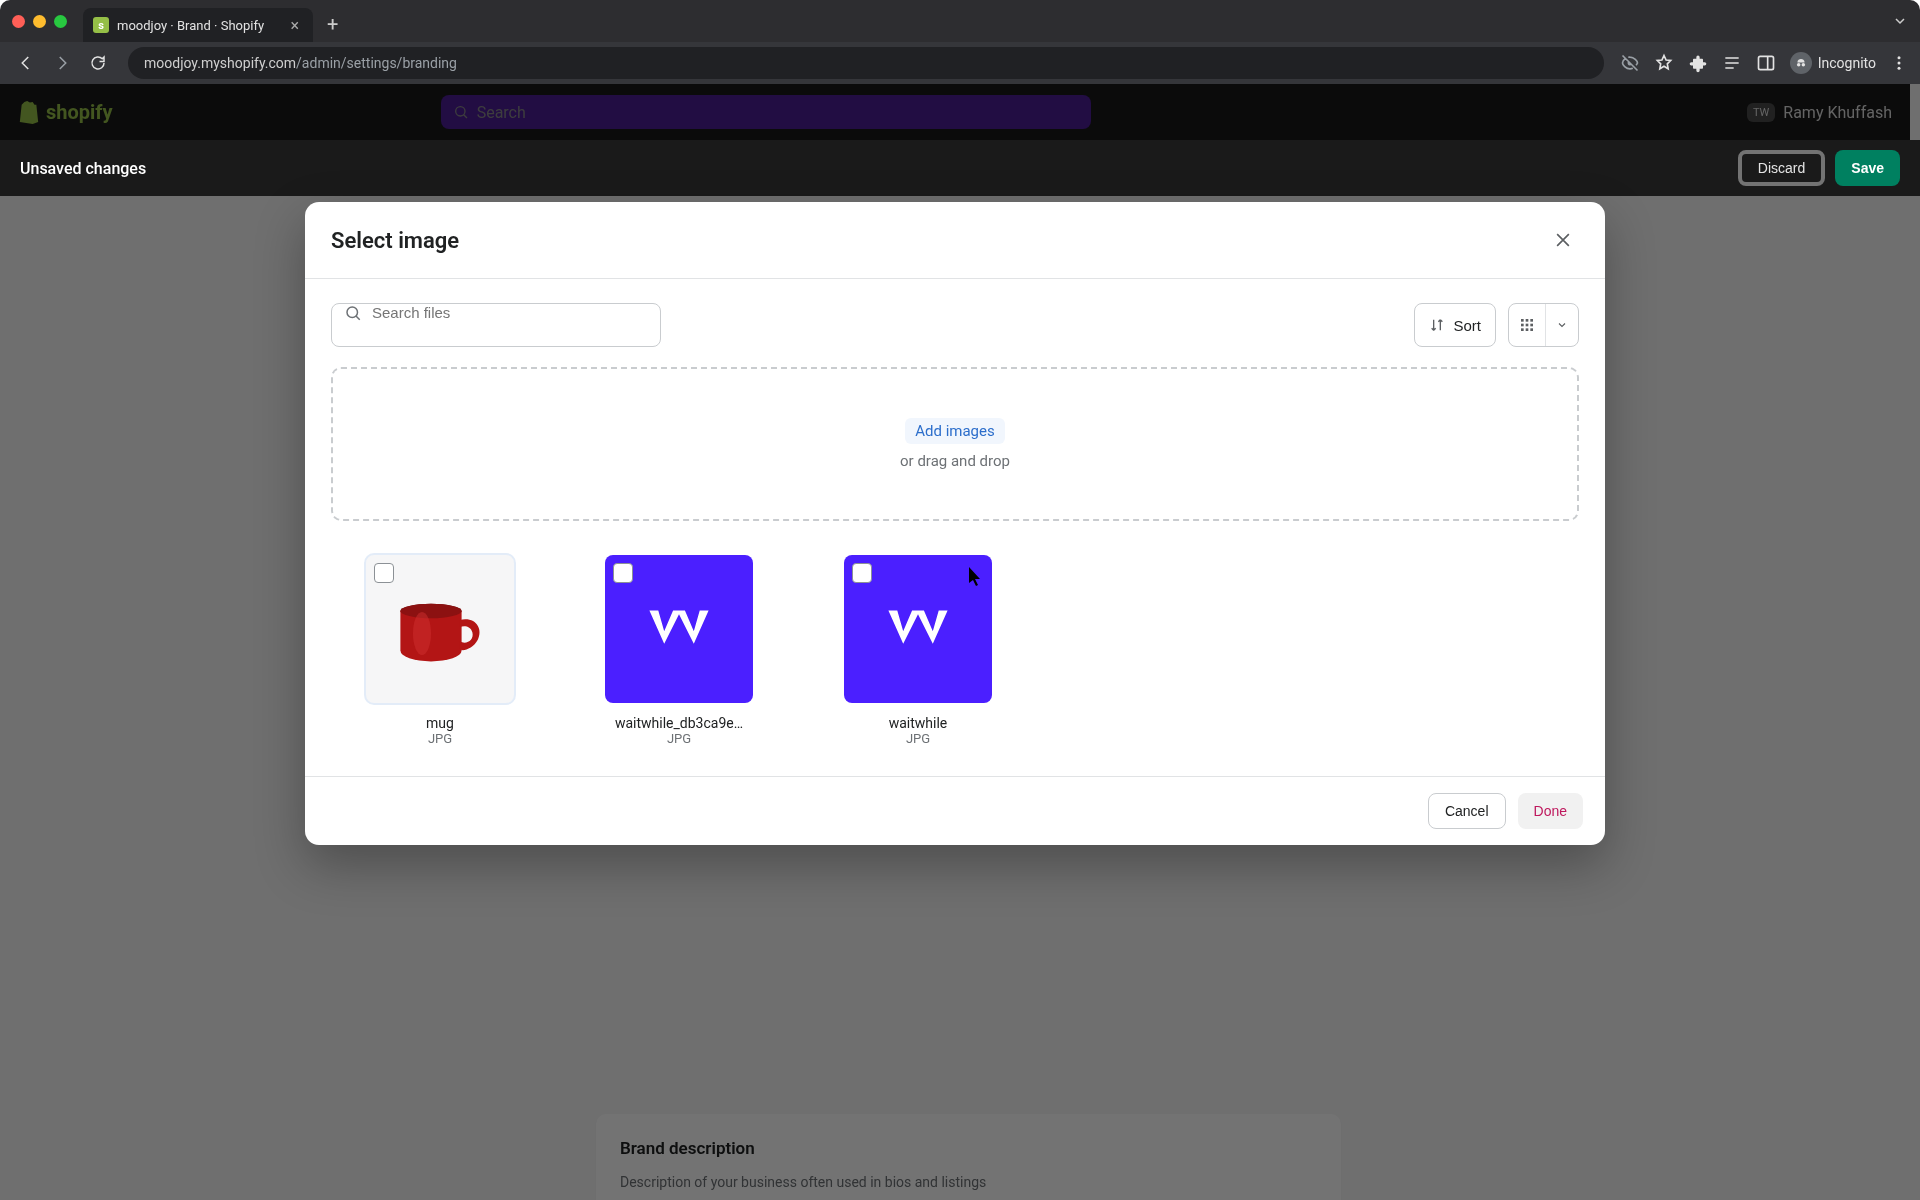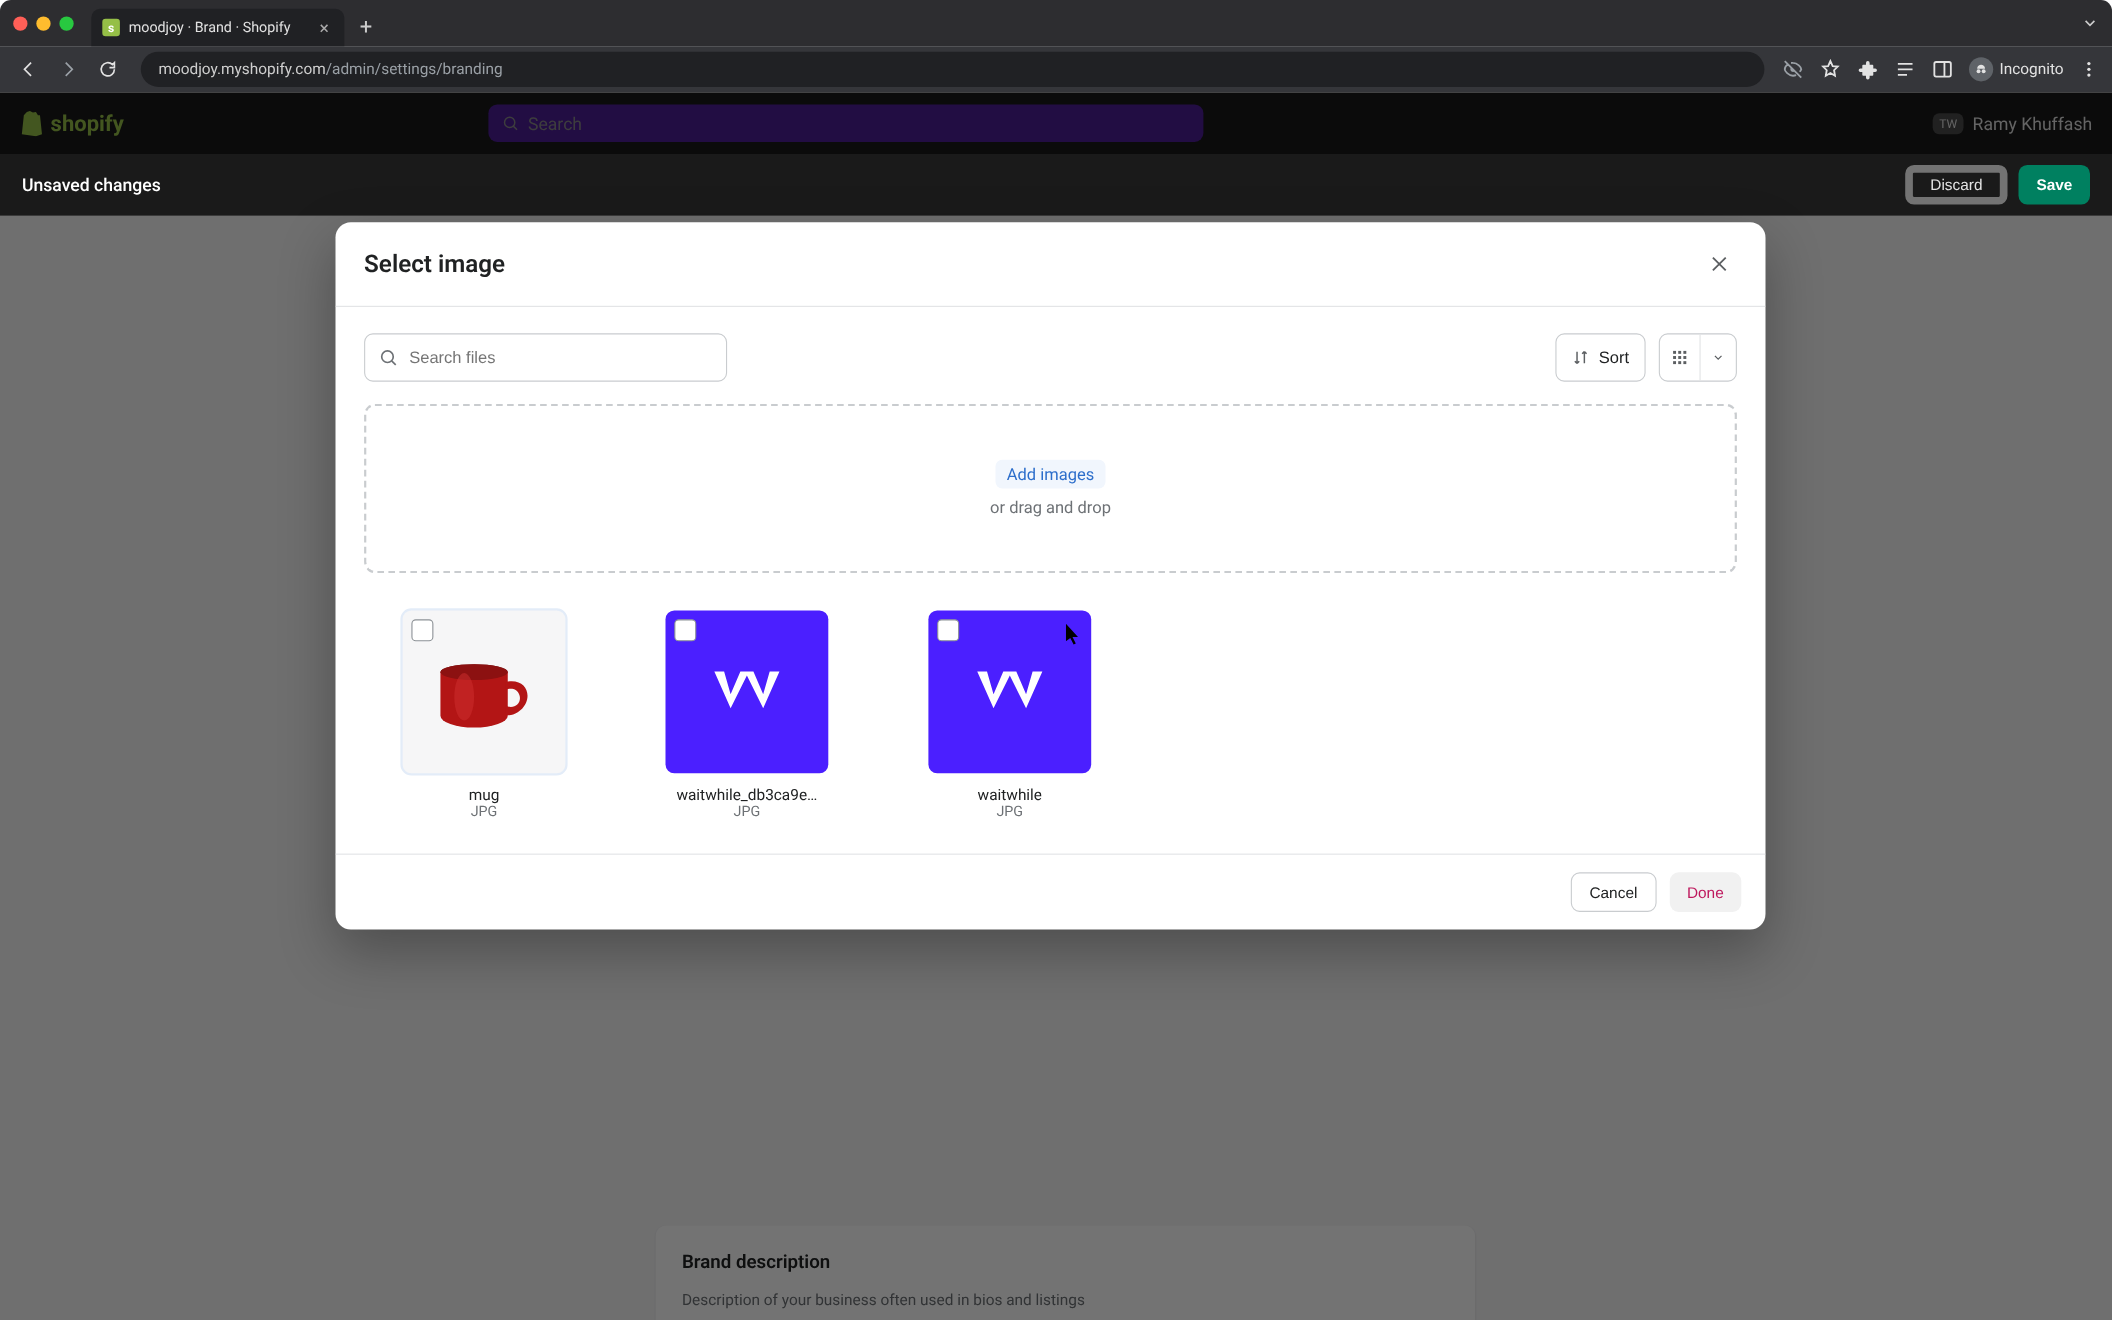--- a/index.html
+++ b/index.html
@@ -24,46 +24,46 @@
   .urlbar { flex: 1; background: #202124; height: 32px; border-radius: 16px; display: flex; align-items: center; padding: 0 16px; color: #cfcfcf; font-size: 14px; margin: 0 8px; }
   .url-dim { color: #9aa0a6; }
   .tool-icons { display: flex; align-items: center; gap: 14px; color: #e2e2e2; }
   .incognito-badge { display:flex; align-items:center; gap:6px; color:#e2e2e2; font-size:14px; }
   .incog-icon { width:22px; height:22px; border-radius:50%; background:#5f6368; display:flex; align-items:center; justify-content:center;}
 
   
   .app { position: relative; height: calc(1200px - 84px); background: #f6f6f7; }
   .scrim { position:absolute; inset:0; background: rgba(0,0,0,0.55); }
 
-  .app-header { position:absolute; top:0; left:0; right:0; height: 56px; background: #1a1a1a; display:flex; align-items:center; padding: 0 18px; color:#fff; }
+  .app-header { position:absolute; top:0; left:0; right:10px; height: 56px; background: #1a1a1a; display:flex; align-items:center; padding: 0 18px; color:#fff; }
   .shopify-logo { color:#95bf47; font-weight:700; font-size:20px; display:flex; align-items:center; gap:6px;}
   .search-box { margin: 0 auto; width: 650px; height: 34px; background:#4c1d95; border-radius:8px; display:flex; align-items:center; padding:0 12px; color:#888; gap:8px;}
   .user-chip { margin-left:auto; display:flex; align-items:center; gap:8px; color:#ddd; }
 
   .unsaved-bar { position:absolute; top:56px; left:0; right:0; height:56px; background:#1a1a1a; display:flex; align-items:center; padding:0 20px; color:#fff; z-index:4;}
   .unsaved-text { font-size:16px; font-weight:500; }
   .unsaved-actions { margin-left:auto; display:flex; gap:10px; }
   .btn { height:36px; padding:0 16px; border-radius:8px; font-size:14px; display:flex; align-items:center; cursor:pointer; border:none; }
-  .btn-discard { background:transparent; color:#e3e3e3; border:7px solid #737373; }
+  .btn-discard { background:transparent; color:#e3e3e3; border:4px solid #737373; }
   .btn-save { background:#008060; color:#fff;font-weight:bold; }
 
   
   .bg-card { position:absolute; left:596px; top:1030px; width: 745px; background:#fff; border-radius:10px; padding:24px; box-shadow:0 1px 2px rgba(0,0,0,0.06); }
   .bg-card h3 { font-size:17px; font-weight:600; color:#202223; margin-bottom:16px;}
   .bg-card p { color:#6d7175; font-size:14px; }
 
   
   .modal { position:absolute; left:305px; top:118px; width:1300px; background:#fff; border-radius:14px; box-shadow:0 20px 50px rgba(0,0,0,0.3); z-index:5; display:flex; flex-direction:column; overflow:hidden;}
   .modal-header { display:flex; align-items:center; padding: 22px 26px; border-bottom:1px solid #e1e3e5; }
   .modal-title { font-size:22px; font-weight:600; color:#202223; }
   .modal-close { margin-left:auto; width:32px; height:32px; display:flex; align-items:center; justify-content:center; cursor:pointer; color:#5c5f62; font-size:20px;}
 
   .modal-body { padding: 24px 26px; flex:1; }
   .controls-row { display:flex; align-items:center; gap:12px; margin-bottom:20px;}
-  .search-field { width: 330px; height:44px; border:1px solid #c9cccf; border-radius:8px; display:flex; align-items:center; padding:0 12px; gap:10px; color:#6d7175;}
+  .search-field { width: 330px; height:44px; border:1px solid #c9cccf; border-radius:8px; display:flex; align-items:flex-start; padding:0 12px; gap:10px; color:#6d7175;}
   .search-field input { border:none; outline:none; font-size:15px; flex:1; background:transparent;}
   .spacer { flex:1; }
   .pill-btn { height:44px; border:1px solid #c9cccf; border-radius:8px; padding:0 14px; display:flex; align-items:center; gap:8px; background:#fff; font-size:15px; color:#202223; cursor:pointer;}
   .view-btn { height:44px; border:1px solid #c9cccf; border-radius:8px; display:flex; align-items:center; background:#fff; cursor:pointer;}
   .view-seg { padding:0 10px; display:flex; align-items:center; height:100%; }
   .view-seg + .view-seg { border-left:1px solid #e1e3e5;}
 
   .dropzone { border:2px dashed #c9cccf; border-radius:10px; height:154px; display:flex; flex-direction:column; align-items:center; justify-content:center; gap:8px; margin-bottom: 28px; }
   .add-link { color:#2c6ecb; font-size:15px; background:#f1f6fd; padding:4px 10px; border-radius:6px; cursor:pointer;}
   .drop-sub { color:#6d7175; font-size:15px; }

